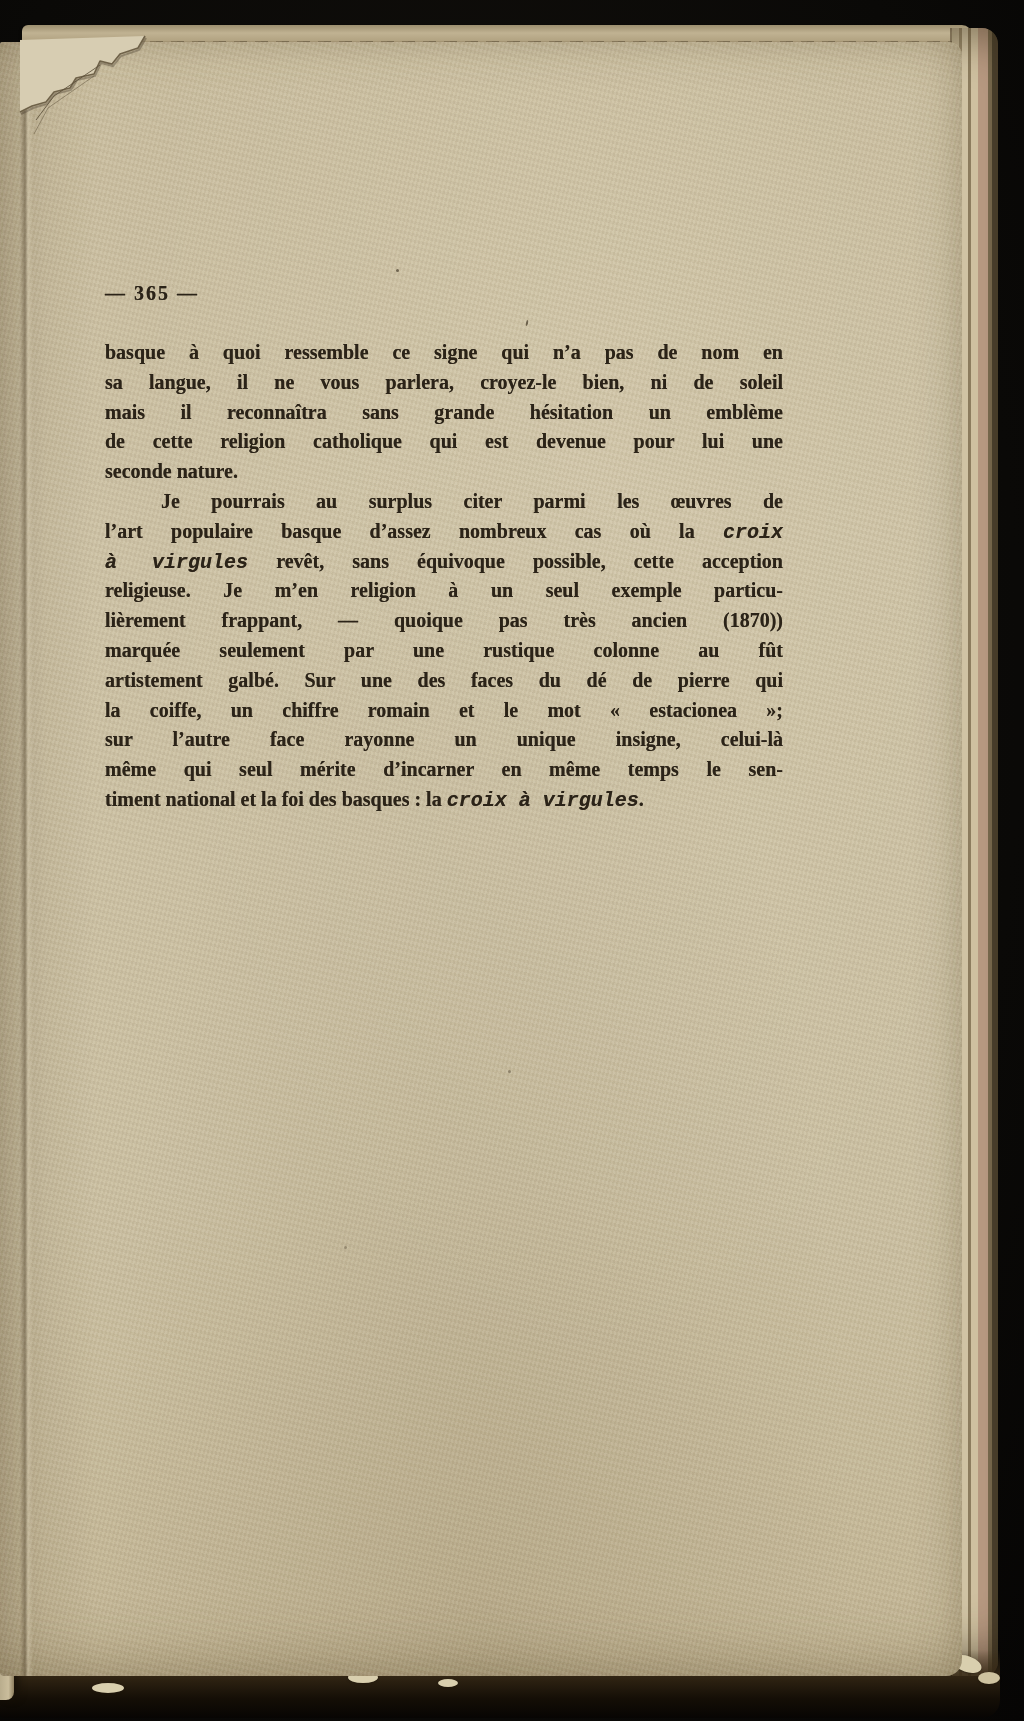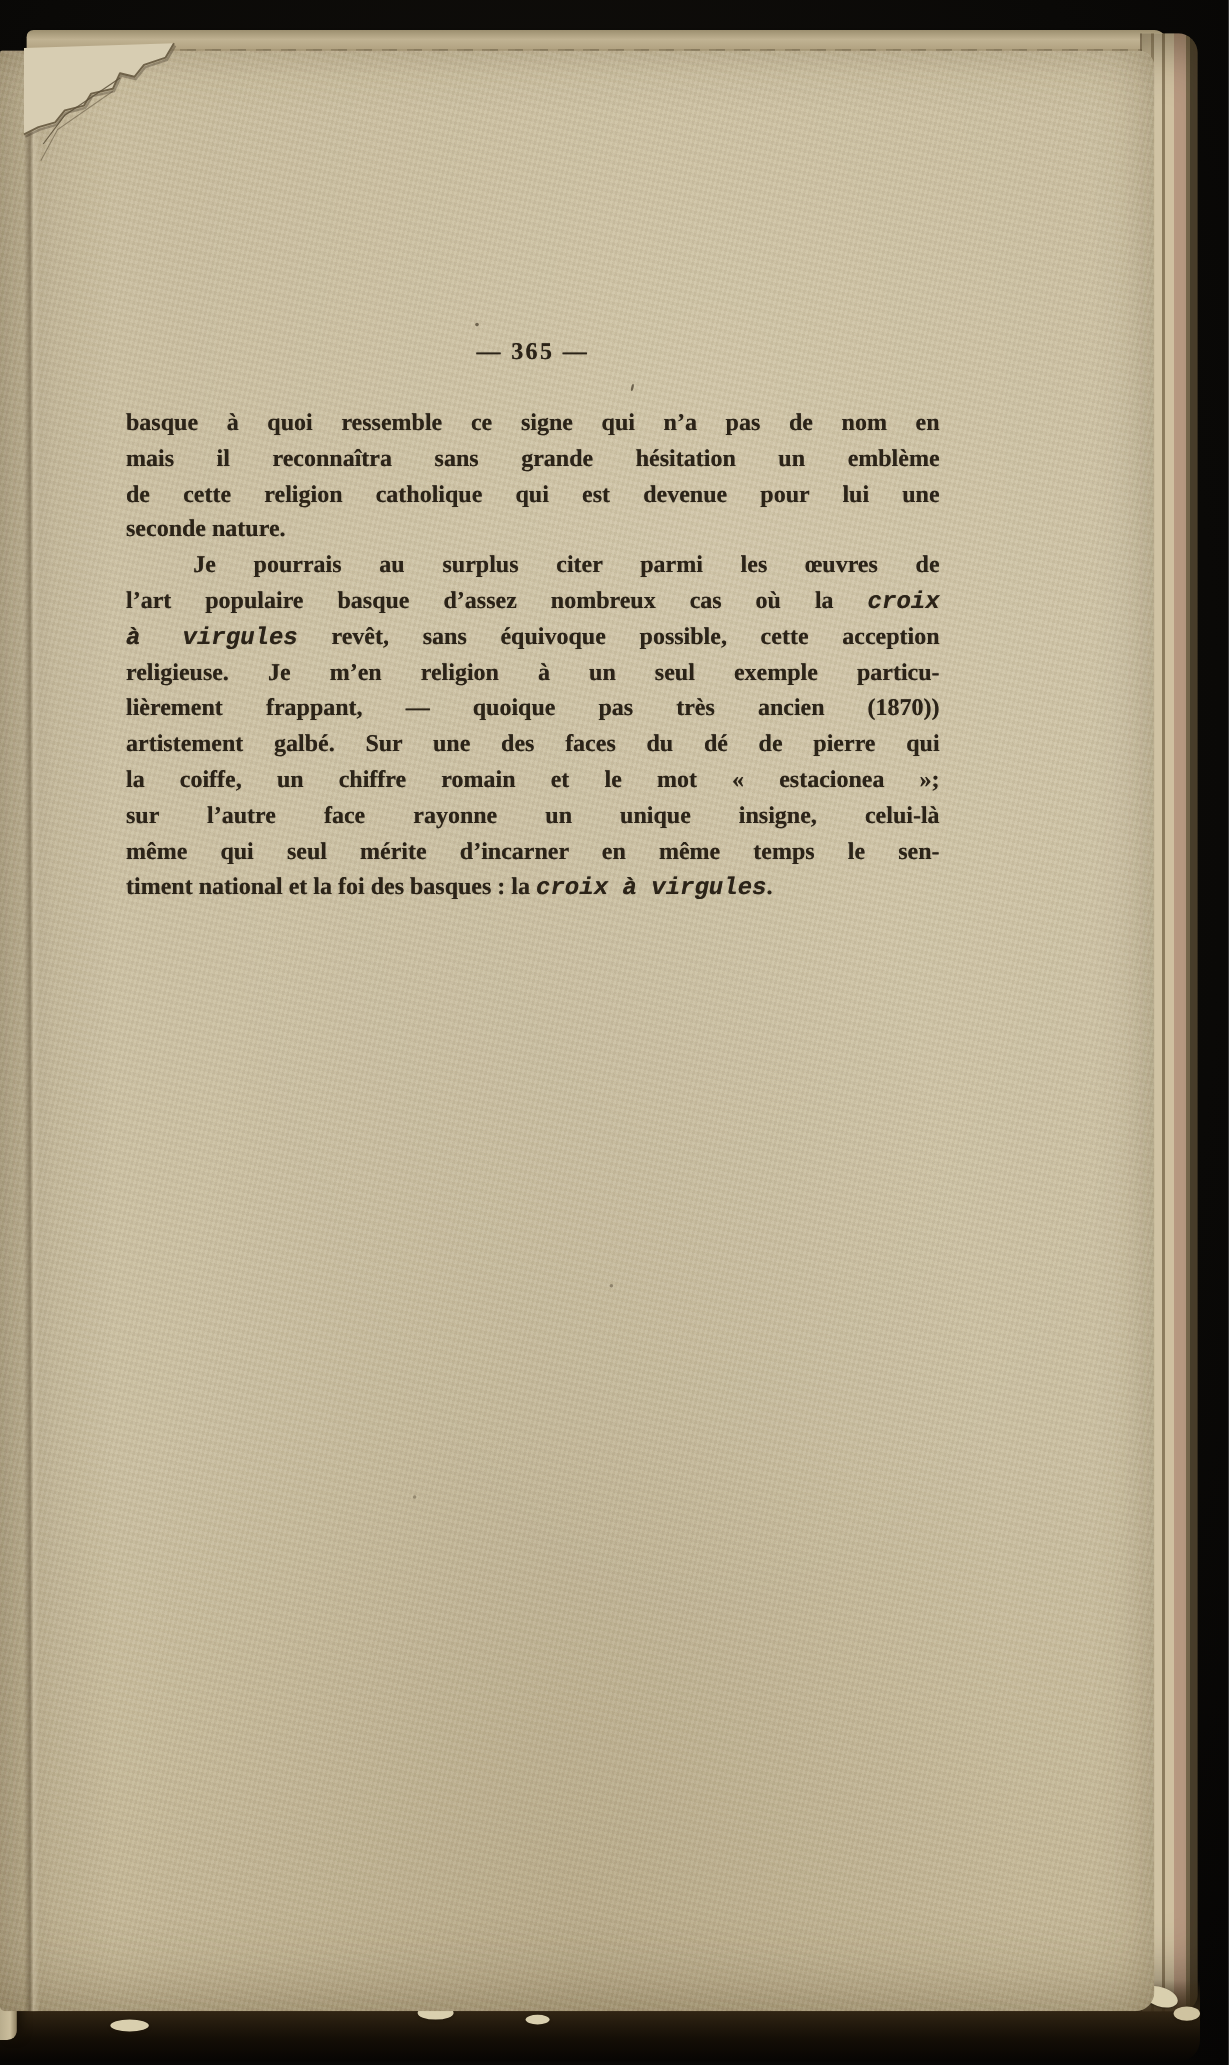--- a/index.html
+++ b/index.html
@@ -78,21 +78,21 @@
   .torn{position:absolute;left:12px;top:-8px;z-index:3;}
   .speck{position:absolute;border-radius:50%;background:rgba(58,47,30,0.65);z-index:3;}
   .speck.s1{left:396px;top:227px;width:3px;height:3px;}
   .speck.s2{left:526px;top:278px;width:2px;height:6px;transform:rotate(12deg);}
   .speck.s3{left:508px;top:1028px;width:3px;height:3px;opacity:.6;}
   .speck.s4{left:344px;top:1204px;width:3px;height:3px;opacity:.5;}
 
   
   .page-number{
     position:absolute;left:105px;top:240px;width:678px;
-    text-align:center;font-size:20px;font-weight:700;letter-spacing:2px;
+    font-size:20px;font-weight:700;letter-spacing:2px;
     color:#2b2318;text-shadow:0 0 0.6px rgba(43,35,24,0.7);
   }
   .text-block{
     position:absolute;left:105px;top:296px;width:678px;
     font-size:20px;line-height:29.8px;font-weight:700;color:#2b2318;
     text-shadow:0 0 0.6px rgba(43,35,24,0.65);
   }
   .line{height:29.8px;text-align:justify;text-align-last:justify;white-space:normal;}
   .line.last{text-align-last:left;}
   .line.indent{text-indent:56px;}
@@ -129,30 +129,32 @@
 
     <div class="speck s1"></div>
     <div class="speck s2"></div>
     <div class="speck s3"></div>
     <div class="speck s4"></div>
 
     <div class="page-number">— 365 —</div>
     <div class="text-block">
         <div>
           <div class="line"><span>basque à quoi ressemble ce signe qui n’a pas de nom en</span></div>
+          <div class="line"><span>sa langue, il ne vous parlera, croyez-le bien, ni de soleil</span></div>
           <div class="line"><span>mais il reconnaîtra sans grande hésitation un emblème</span></div>
           <div class="line"><span>de cette religion catholique qui est devenue pour lui une</span></div>
           <div class="line last"><span>seconde nature.</span></div>
         </div>
         <div>
           <div class="line indent"><span>Je pourrais au surplus citer parmi les œuvres de</span></div>
           <div class="line"><span>l’art populaire basque d’assez nombreux cas où la </span><em>croix</em></div>
           <div class="line"><em>à virgules</em><span> revêt, sans équivoque possible, cette acception</span></div>
           <div class="line"><span>religieuse. Je m’en religion à un seul exemple particu-</span></div>
           <div class="line"><span>lièrement frappant, — quoique pas très ancien (1870))</span></div>
+          <div class="line"><span>marquée seulement par une rustique colonne au fût</span></div>
           <div class="line"><span>artistement galbé. Sur une des faces du dé de pierre qui</span></div>
           <div class="line"><span>la coiffe, un chiffre romain et le mot « estacionea »;</span></div>
           <div class="line"><span>sur l’autre face rayonne un unique insigne, celui-là</span></div>
           <div class="line"><span>même qui seul mérite d’incarner en même temps le sen-</span></div>
           <div class="line last"><span>timent national et la foi des basques : la </span><em>croix à virgules</em><span>.</span></div>
         </div>
       </div>
   </div>
 </div>
 

